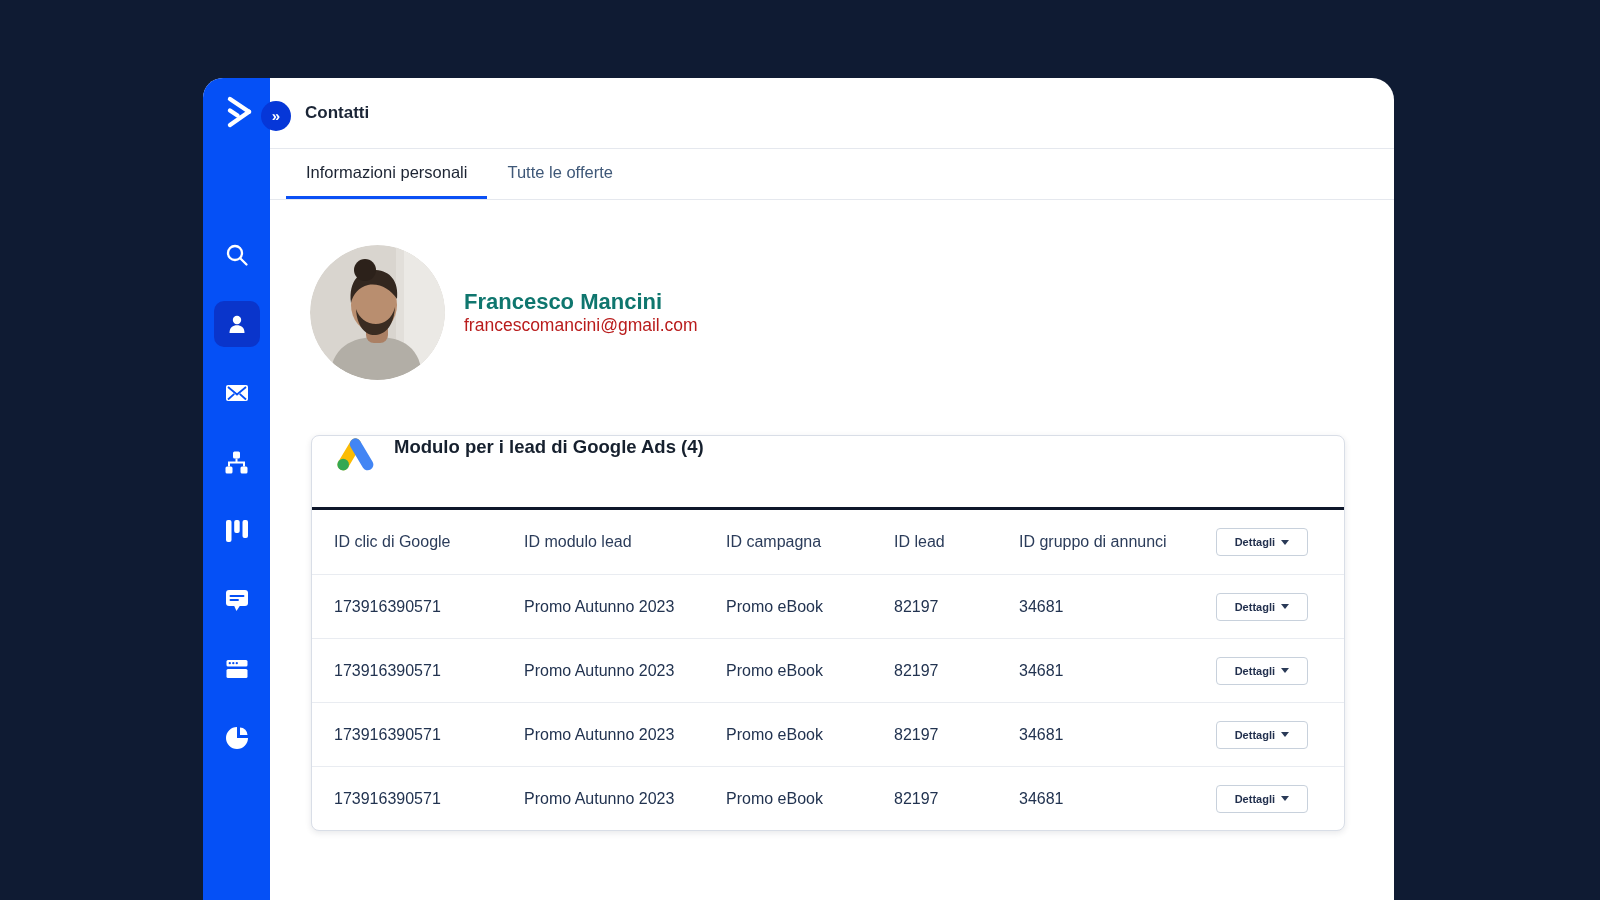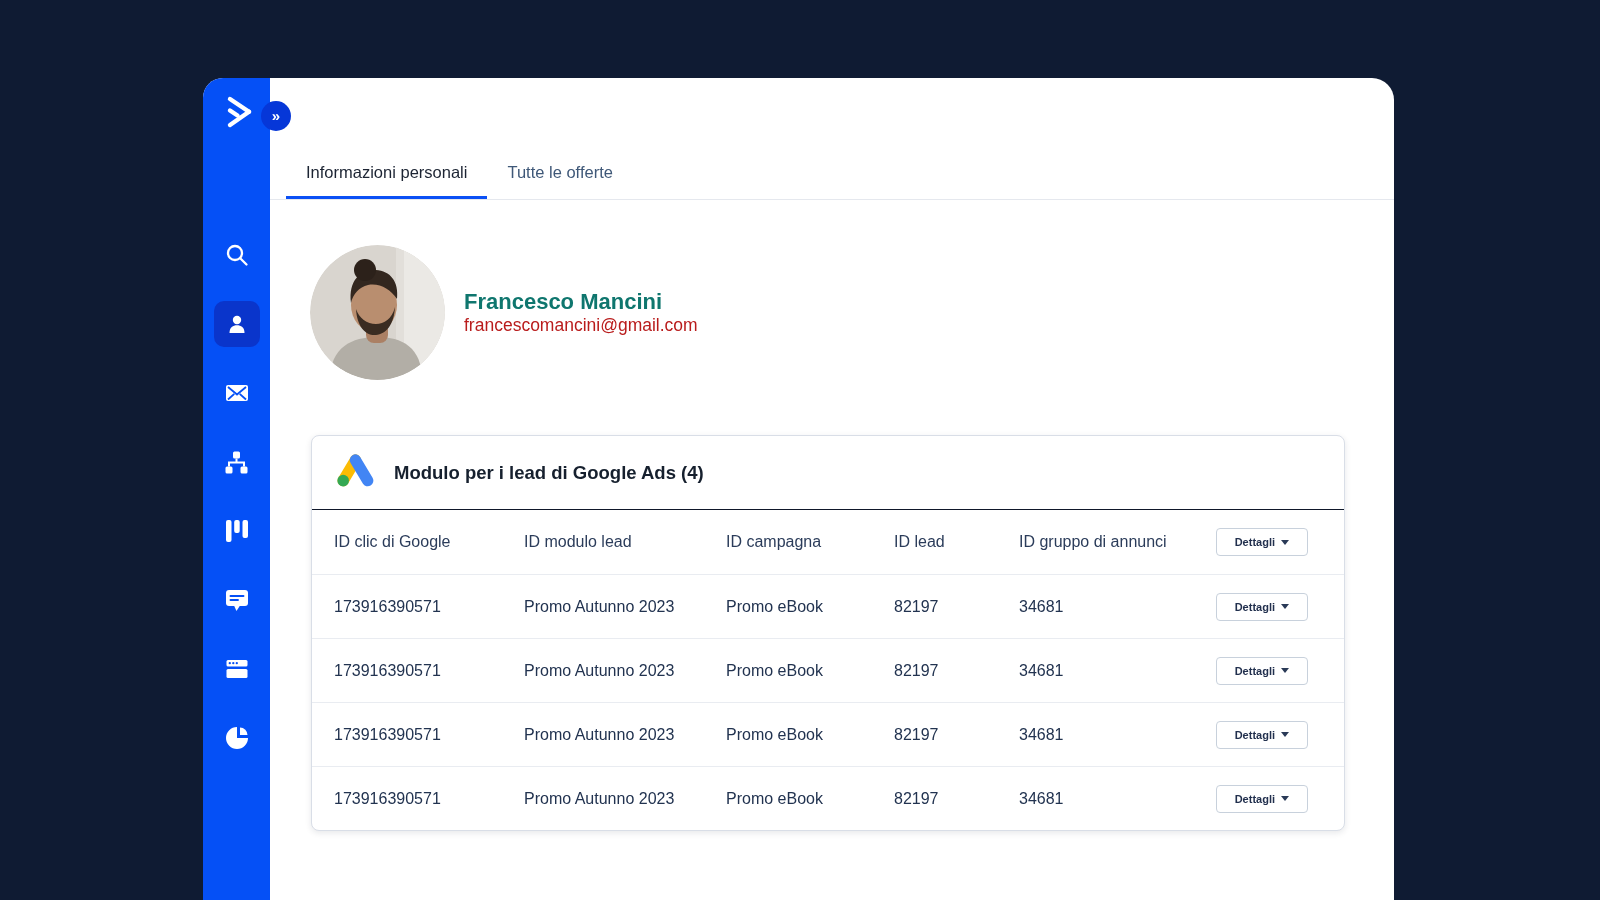--- a/index.html
+++ b/index.html
@@ -45,22 +45,22 @@
                  align-items:center; gap:19px; }
   .avatar { width:135px; height:135px; border-radius:50%; overflow:hidden; flex:none; }
   .avatar svg { display:block; }
   .contact-meta .name { font-size:22px; font-weight:700; color:#0f766e; }
   .contact-meta .email { font-size:17.5px; color:#b91c1c; }
 
   
   .card { position:absolute; left:108px; top:357px; width:1034px;
           background:#fff; border:1px solid #d9dee7; border-radius:8px;
           box-shadow:0 2px 6px rgba(15,27,51,0.10); }
-  .card-head { height:74px; display:flex; align-items:center; gap:18px;
-               padding-left:22px; border-bottom:1px solid #0f172a; }
+  .card-head { height:74px; display:flex; align-items:flex-start; gap:18px;
+               padding-left:22px; border-bottom:3px solid #0f172a; }
   .card-head h2 { font-size:18.5px; font-weight:700; color:#16202e; }
 
   .trow { display:grid; grid-template-columns:190px 202px 168px 125px 190px 1fr;
           align-items:center; height:64px; padding-left:22px; }
   .trow + .trow { border-top:1px solid #e9ecf1; }
   .trow .cell { font-size:16px; color:#223350; }
   .trow.thead .cell { font-size:16px; color:#2b3c5a; font-weight:500; }
 
   .dettagli { justify-self:end; margin-right:36px; height:28px; min-width:72px;
               background:#fff; border:1px solid #c8d1dc; border-radius:4px;
@@ -157,20 +157,23 @@
             </svg>
           </span>
         </button>
       </nav>
     </aside>
 
     <button class="collapse">
       <span>»</span>
     </button>
 
+    <header class="topbar">
+      <h1>Contatti</h1>
+    </header>
 
     <div class="tabbar">
       <div class="tab active">Informazioni personali</div>
       <div class="tab">Tutte le offerte</div>
     </div>
 
     <section class="contact-row">
       <div class="avatar">
         <svg width="135" height="135" viewBox="0 0 135 135">
           <defs>

